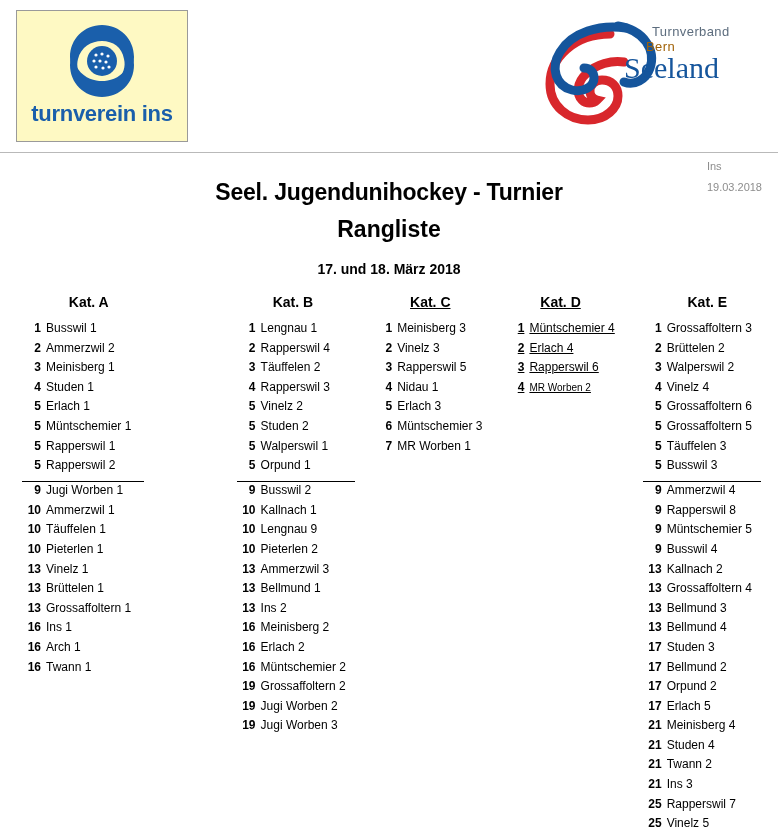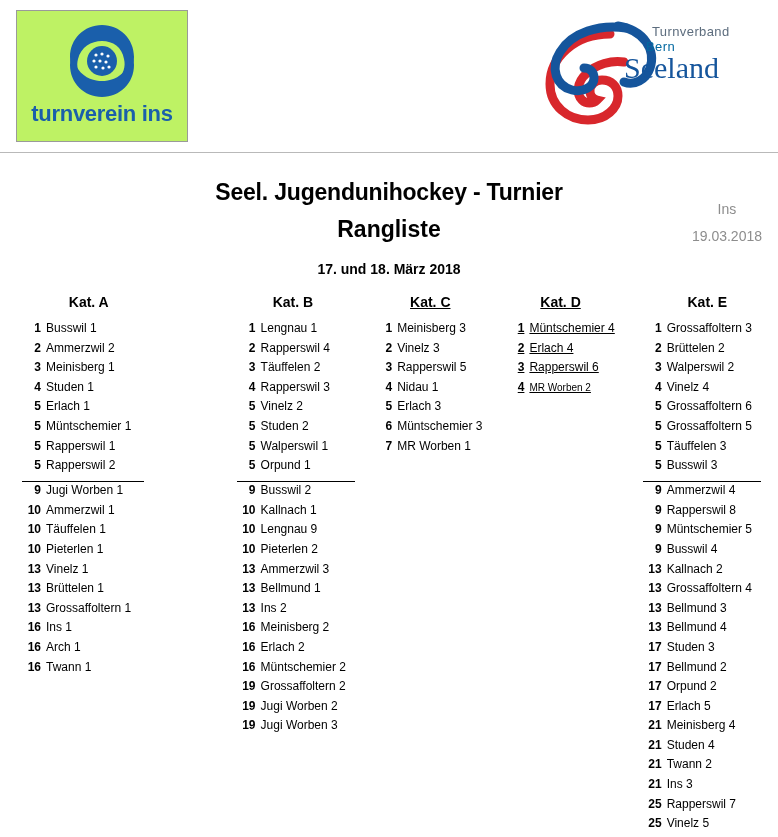--- a/index.html
+++ b/index.html
@@ -22,21 +22,21 @@
     height: 152px;
     border-bottom: 1px solid #b9b9b9;
   }
   .logo-box {
     position: absolute;
     left: 16px;
     top: 10px;
     width: 172px;
     height: 132px;
     border: 1px solid #9a9a9a;
-    background: #bef264;
+    background: #fef9c3;
     box-sizing: border-box;
   }
   .logo-mark {
     position: absolute;
     left: 50%;
     top: 8px;
     transform: translateX(-50%);
   }
   .logo-word {
     position: absolute;
@@ -65,42 +65,41 @@
     width: 140px;
   }
   .tv-line1 {
     font-size: 13px;
     color: #5d6d7e;
     letter-spacing: 0.4px;
     margin-left: 28px;
   }
   .tv-line2 {
     font-size: 13px;
-    color: #0369a1;
+    color: #a16207;
     letter-spacing: 0.4px;
     margin-left: 22px;
   }
   .tv-line3 {
     font-size: 30px;
     color: #15559c;
     font-family: "Liberation Serif", serif;
     line-height: 1.05;
     margin-top: -2px;
   }
 
   
   .meta {
     position: absolute;
     right: 16px;
     top: 156px;
-    text-align: center;
+    text-align: left;
     color: #8d8d8d;
-    font-size: 14px;
+    font-size: 11px;
     line-height: 1.9;
-    margin-top: 40px;
   }
 
   
   .title-1 {
     text-align: center;
     font-size: 23px;
     font-weight: bold;
     margin-top: 26px;
     letter-spacing: -0.2px;
   }

